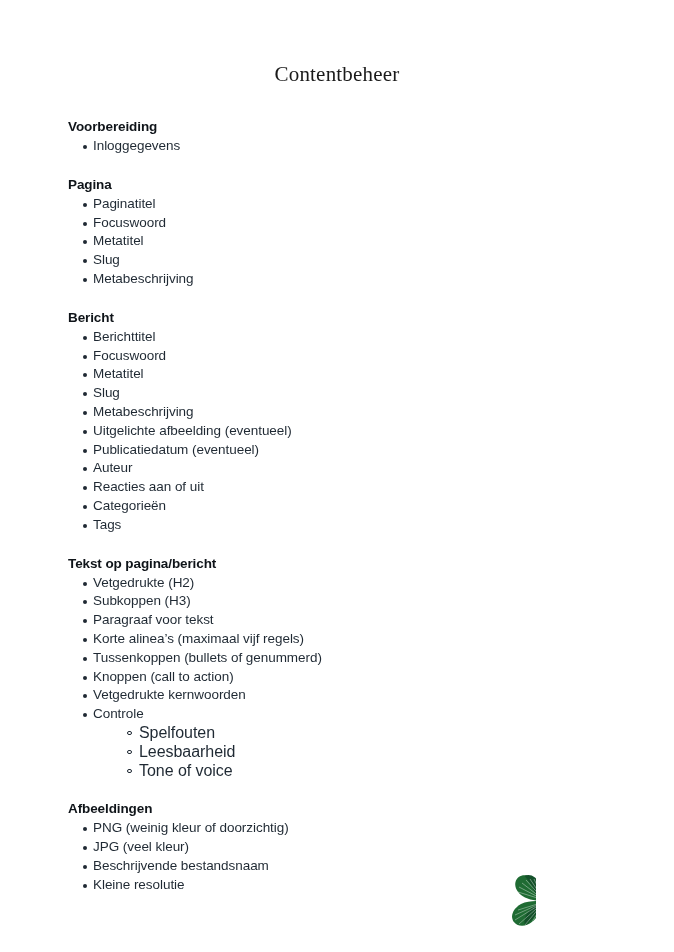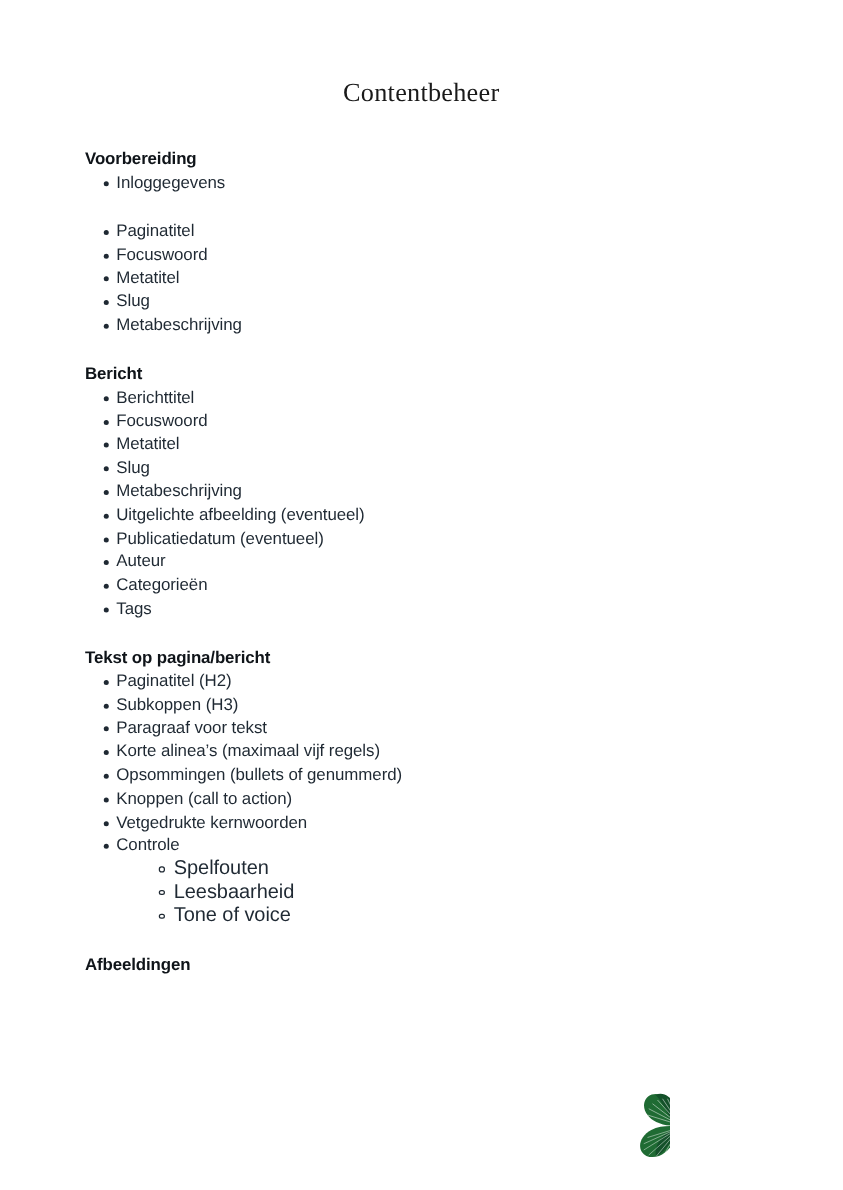--- a/index.html
+++ b/index.html
@@ -138,62 +138,70 @@
   <div class="doc-title">Contentbeheer</div>
 
   <div class="content">
       <div class="section">
         <div class="section-heading">Voorbereiding</div>
         <ul class="bullets">
           <li class="bullet-item"><span class="li-text">Inloggegevens</span></li>
         </ul>
       </div>
       <div class="section">
+        <div class="section-heading">Pagina</div>
         <ul class="bullets">
           <li class="bullet-item"><span class="li-text">Paginatitel</span></li>
           <li class="bullet-item"><span class="li-text">Focuswoord</span></li>
           <li class="bullet-item"><span class="li-text">Metatitel</span></li>
           <li class="bullet-item"><span class="li-text">Slug</span></li>
           <li class="bullet-item"><span class="li-text">Metabeschrijving</span></li>
         </ul>
       </div>
       <div class="section">
         <div class="section-heading">Bericht</div>
         <ul class="bullets">
           <li class="bullet-item"><span class="li-text">Berichttitel</span></li>
           <li class="bullet-item"><span class="li-text">Focuswoord</span></li>
           <li class="bullet-item"><span class="li-text">Metatitel</span></li>
           <li class="bullet-item"><span class="li-text">Slug</span></li>
           <li class="bullet-item"><span class="li-text">Metabeschrijving</span></li>
           <li class="bullet-item"><span class="li-text">Uitgelichte afbeelding (eventueel)</span></li>
           <li class="bullet-item"><span class="li-text">Publicatiedatum (eventueel)</span></li>
           <li class="bullet-item"><span class="li-text">Auteur</span></li>
+          <li class="bullet-item"><span class="li-text">Reacties aan of uit</span></li>
           <li class="bullet-item"><span class="li-text">Categorieën</span></li>
           <li class="bullet-item"><span class="li-text">Tags</span></li>
         </ul>
       </div>
       <div class="section">
         <div class="section-heading">Tekst op pagina/bericht</div>
         <ul class="bullets">
-          <li class="bullet-item"><span class="li-text">Paginatitel (H2)</span></li>
+          <li class="bullet-item"><span class="li-text">Vetgedrukte (H2)</span></li>
           <li class="bullet-item"><span class="li-text">Subkoppen (H3)</span></li>
           <li class="bullet-item"><span class="li-text">Paragraaf voor tekst</span></li>
           <li class="bullet-item"><span class="li-text">Korte alinea’s (maximaal vijf regels)</span></li>
-          <li class="bullet-item"><span class="li-text">Opsommingen (bullets of genummerd)</span></li>
+          <li class="bullet-item"><span class="li-text">Tussenkoppen (bullets of genummerd)</span></li>
           <li class="bullet-item"><span class="li-text">Knoppen (call to action)</span></li>
           <li class="bullet-item"><span class="li-text">Vetgedrukte kernwoorden</span></li>
           <li class="bullet-item"><span class="li-text">Controle</span><ul class="subbullets">
               <li class="subbullet-item"><span>Spelfouten</span></li>
               <li class="subbullet-item"><span>Leesbaarheid</span></li>
               <li class="subbullet-item"><span>Tone of voice</span></li>
             </ul></li>
         </ul>
       </div>
       <div class="section">
         <div class="section-heading">Afbeeldingen</div>
+        <ul class="bullets">
+          <li class="bullet-item"><span class="li-text">PNG (weinig kleur of doorzichtig)</span></li>
+          <li class="bullet-item"><span class="li-text">JPG (veel kleur)</span></li>
+          <li class="bullet-item"><span class="li-text">Beschrijvende bestandsnaam</span></li>
+          <li class="bullet-item"><span class="li-text">Kleine resolutie</span></li>
+        </ul>
       </div>
     </div>
 
   <div class="logo">
     <div class="logo-mark">
       <svg viewBox="0 0 62 64" width="62" height="64" aria-hidden="true">
         <g>
 
           <path d="M40.5 30.5 C40.5 30.5 36 12 27 7 C20 3 13 6 11.5 12 C10 18 14.5 24.5 21 27.5 C27 30.3 34 31 40.5 30.5 Z" fill="#1f6b33"></path>
           <path d="M40.5 30.5 C40.5 30.5 38.5 13.5 31 7.5 C27.5 4.7 23.5 4.3 20.5 6 C25.5 11 30 20 33 27 C35 29 38 30.3 40.5 30.5 Z" fill="#14512a"></path>

